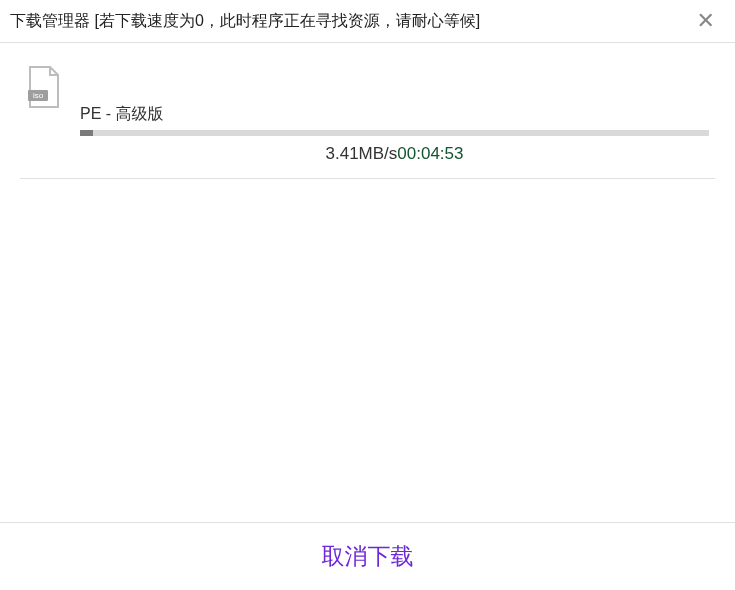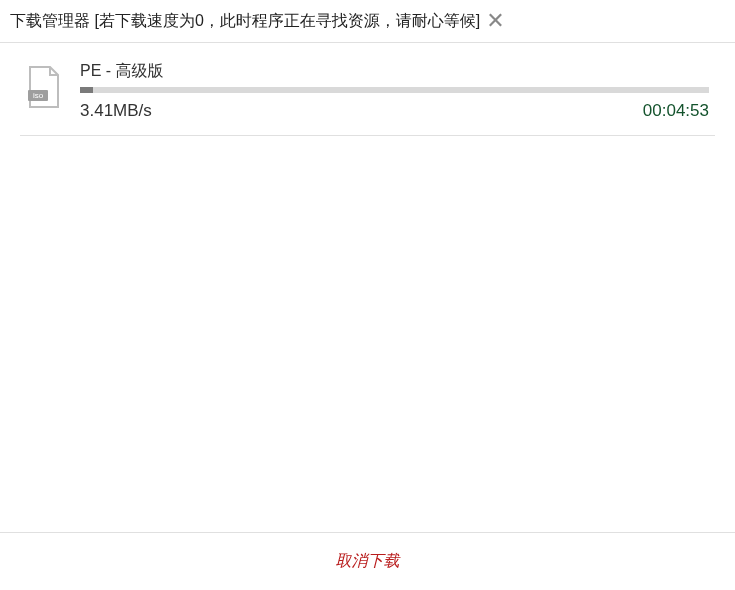--- a/index.html
+++ b/index.html
@@ -16,20 +16,21 @@
     }
     .window {
       width: 100%;
       height: 100%;
       display: flex;
       flex-direction: column;
     }
     .titlebar {
       display: flex;
       align-items: center;
+      justify-content: space-between;
       padding: 8px 14px 8px 10px;
       border-bottom: 1px solid #e0e0e0;
     }
     .title-text {
       font-size: 16px;
       color: #222;
       font-weight: 400;
     }
     .close-btn {
       font-size: 22px;
@@ -59,63 +60,63 @@
     }
     .file-icon svg {
       width: 100%;
       height: 100%;
       display: block;
     }
     .download-info {
       flex: 1;
       display: flex;
       flex-direction: column;
+      margin-top: 43px;
     }
     .filename {
       font-size: 16px;
       color: #333;
       margin-bottom: 5px;
     }
     .progress-bar {
       width: 100%;
       height: 6px;
       background: #d9d9d9;
       border-radius: 0;
       overflow: hidden;
       margin-bottom: 8px;
     }
     .progress-fill {
       height: 100%;
       background: #7a7a7a;
     }
     .stats-row {
       display: flex;
-      justify-content: space-between;
+      justify-content: center;
       align-items: baseline;
     }
     .speed {
       font-size: 17px;
       color: #333;
     }
     .remaining {
       font-size: 17px;
       color: #14532d;
     }
     .footer {
       border-top: 1px solid #e0e0e0;
       padding: 18px 0;
       text-align: center;
     }
     .cancel-btn {
-      font-size: 16px;
-      color: #b91c1c;
+      font-size: 23px;
+      color: #6d28d9;
       cursor: pointer;
       display: inline-block;
       user-select: none;
-      font-style: italic;
     }
   </style>
 </head>
 <body>
 
 <div class="window">
   <div class="titlebar">
     <span class="title-text">下载管理器 [若下载速度为0，此时程序正在寻找资源，请耐心等候]</span>
     <span class="close-btn">
       <span>✕</span>

